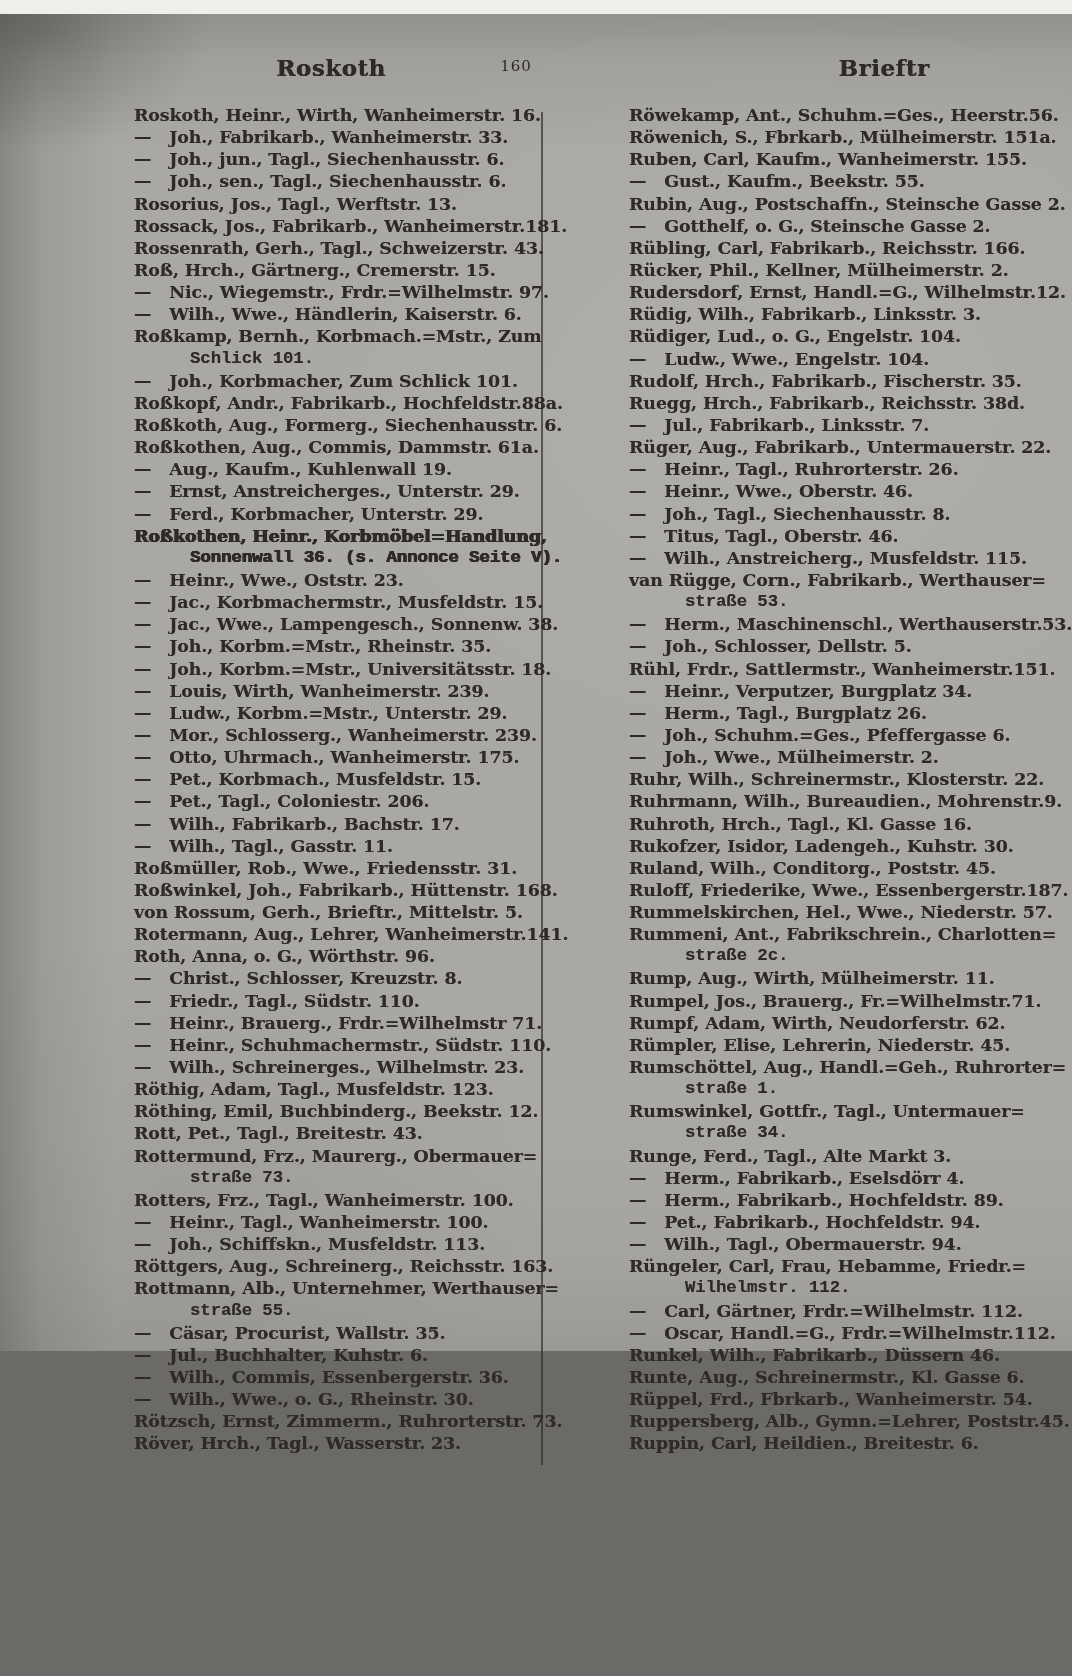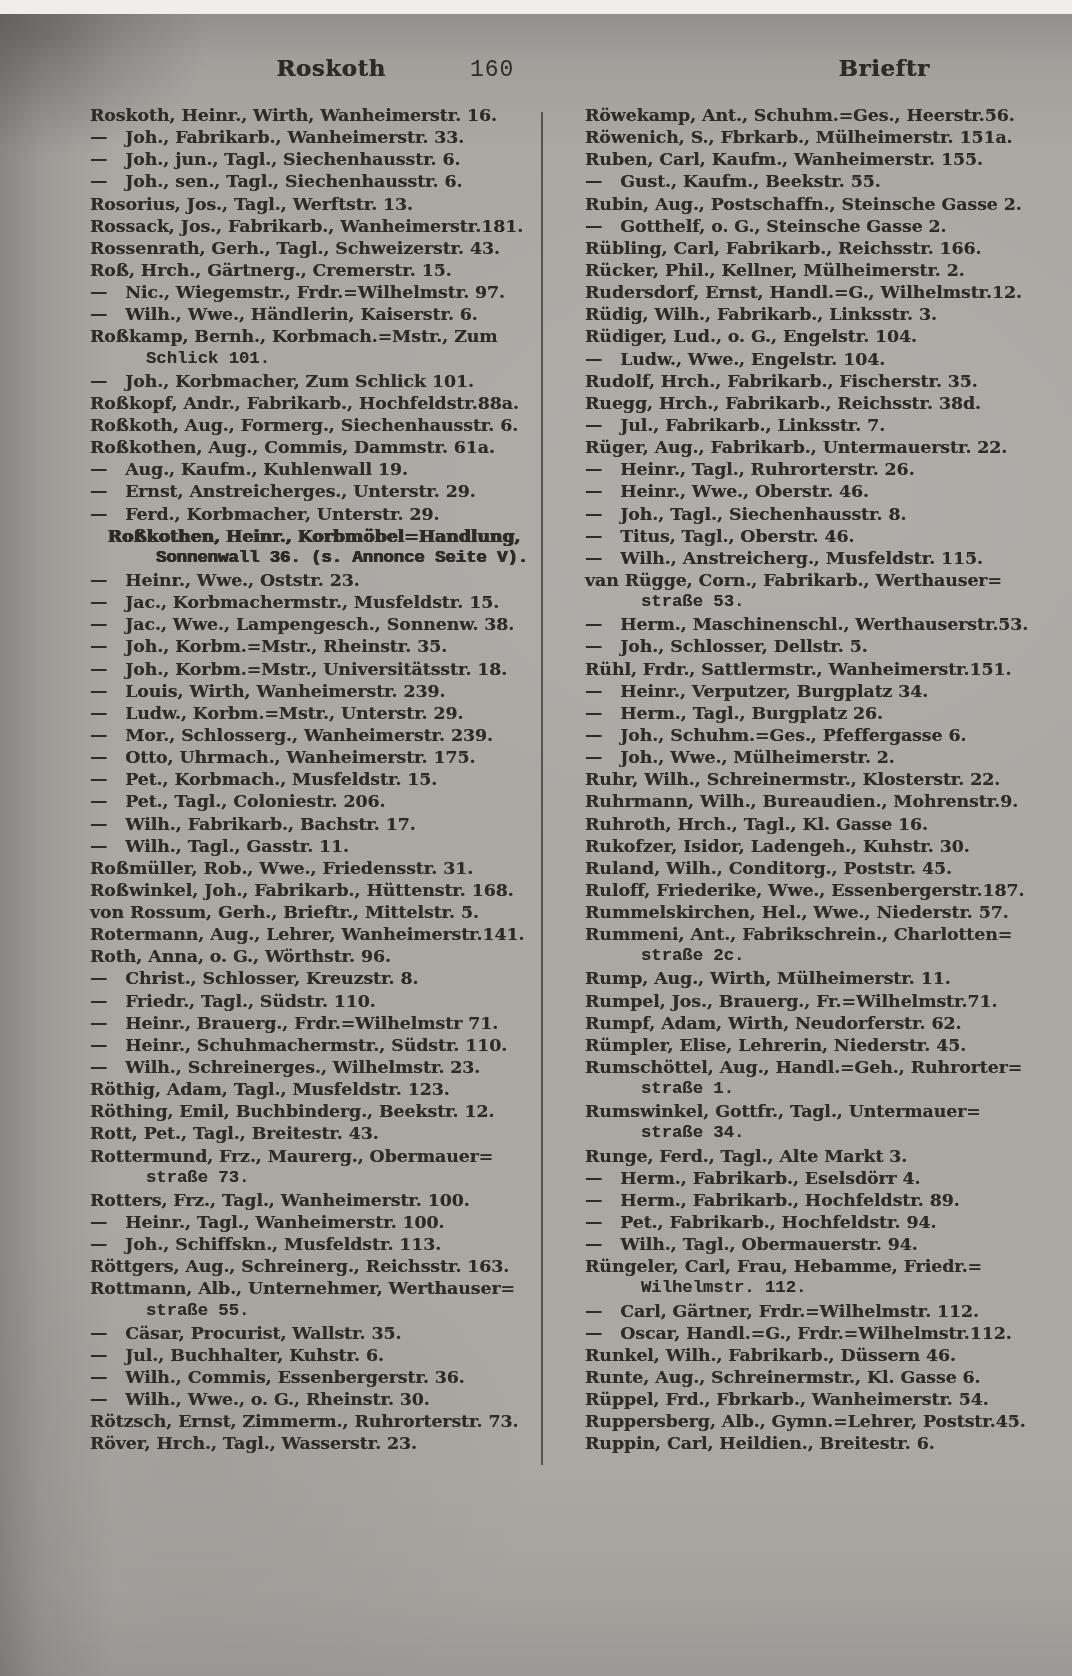--- a/index.html
+++ b/index.html
@@ -6,21 +6,21 @@
     --paper:#aaa8a3;
     --ink:#2e2b26;
   }
   html,body{margin:0;padding:0;}
   body{
     width:1072px;height:1676px;overflow:hidden;
     background:#6b6a67;
     font-family:"DejaVu Serif", serif;
   }
   .scan{
-    position:relative;width:1072px;height:1676px;
+    position:relative;width:1072px;height:1351px;
     background-color:var(--paper);
     background-image:
       radial-gradient(240px 180px at 4% 2%, rgba(0,0,0,0.22), rgba(0,0,0,0) 70%),
       radial-gradient(900px 700px at 72% 30%, rgba(255,255,255,0.07), rgba(0,0,0,0) 60%),
       radial-gradient(500px 380px at 18% 88%, rgba(0,0,0,0.05), rgba(0,0,0,0) 70%),
       linear-gradient(90deg, rgba(0,0,0,0.20) 0px, rgba(0,0,0,0.08) 42px, rgba(0,0,0,0) 115px),
       linear-gradient(180deg, rgba(0,0,0,0.14) 14px, rgba(0,0,0,0.05) 60px, rgba(0,0,0,0) 150px),
       linear-gradient(0deg, rgba(0,0,0,0.09) 0px, rgba(0,0,0,0.03) 90px, rgba(0,0,0,0) 210px);
     color:var(--ink);
   }
@@ -29,40 +29,40 @@
     background:#efeeea;
   }
   .hdr-left,.hdr-right{
     position:absolute;top:54px;font-weight:bold;font-size:23px;
     text-align:center;letter-spacing:0.5px;
     text-shadow:0.4px 0 0 currentColor;
   }
   .hdr-left{left:226px;width:210px;}
   .hdr-right{left:795px;width:178px;}
   .hdr-num{
-    position:absolute;top:57px;left:470px;width:92px;text-align:left;
-    font-size:23px;letter-spacing:1px;font-family:Liberation Mono, monospace;
+    position:absolute;top:57px;left:470px;width:92px;text-align:center;
+    font-size:15px;letter-spacing:1px;
   }
   .divider{
     position:absolute;left:541px;top:112px;width:2px;height:1353px;
     background:rgba(42,40,36,0.65);
   }
   .col{
     position:absolute;top:104px;
     font-weight:bold;font-size:17.4px;line-height:22.15px;
     letter-spacing:-0.1px;white-space:pre;
     text-shadow:0 0 0.4px rgba(40,38,34,0.55);
+    margin-left:44px;
   }
   .col-left{left:90px;width:448px;}
   .col-right{left:585px;width:454px;}
   .line{height:22.15px;}
   .cont{padding-left:56px;font-family:Liberation Mono, monospace;}
   .xbold{
     text-shadow:0.7px 0 0 currentColor, -0.35px 0 0 currentColor, 0 0.3px 0 currentColor;
-    text-align:center;
   }
 </style>
 </head>
 <body>
 
 <div class="scan">
   <div class="top-strip"></div>
 
   <span class="hdr-left">Roskoth</span>
   <span class="hdr-num">160</span>

